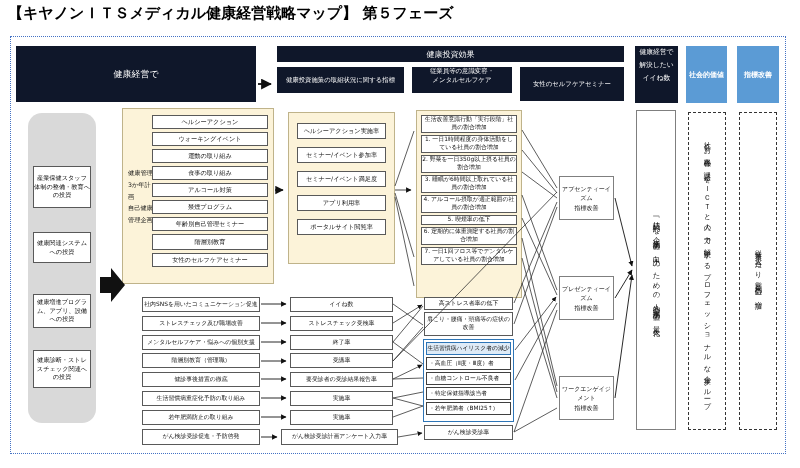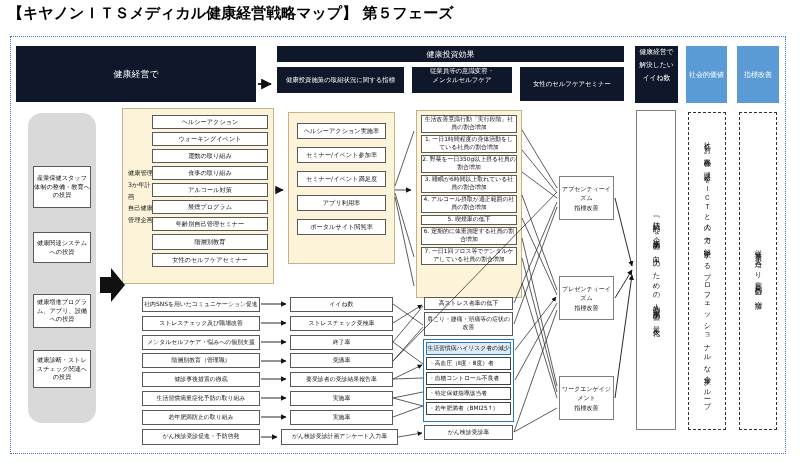--- a/index.html
+++ b/index.html
@@ -2,21 +2,21 @@
 <html><head>
 <meta charset="utf-8">
 <style>
   *{box-sizing:border-box;margin:0;padding:0}
   html,body{width:800px;height:468px;background:#fff;overflow:hidden}
   body{position:relative;font-family:"DejaVu Sans","Liberation Sans",sans-serif;color:#111}
   .abs{position:absolute}
   .titlebar{position:absolute;left:8px;top:4px;width:784px;font-size:15px;font-weight:bold;color:#000;white-space:nowrap}
   .outer{position:absolute;left:10px;top:36px;width:776px;height:418px;border:1.5px dotted #4472C4}
   .navy{background:#0f172a;color:#fff;font-weight:normal;display:flex;align-items:center;justify-content:center;text-align:center}
-  .lblue{background:#5B9BD5;color:#fff;font-weight:normal;display:flex;align-items:center;justify-content:center;text-align:center}
+  .lblue{background:#5B9BD5;color:#fff;font-weight:bold;display:flex;align-items:center;justify-content:center;text-align:center}
   .wbox{background:#fff;border:1px solid #595959;display:flex;align-items:center;justify-content:center;text-align:center;line-height:1.35}
   .beige{background:#FCF3D9;border:1px solid #BFB38A}
   .gray{background:#D9D9D9;border-radius:14px}
   .col{display:flex;flex-direction:column}
   .vtext{writing-mode:vertical-rl;text-orientation:mixed;letter-spacing:2px;line-height:1.1;margin:auto}
   .goalbox{background:#fff;border:1px solid #7f7f7f;display:flex;flex-direction:column;align-items:center;justify-content:center;text-align:center;font-size:6px;line-height:1.6}
   .riskgrp{background:#fff;border:1.2px solid #2E75B6;padding:2px;display:flex;flex-direction:column;gap:2px}
   .riskhdr{background:#DEEBF7;border:1px solid #2E75B6;font-size:5.8px;display:flex;align-items:center;justify-content:center;text-align:center;height:13px}
   .riskitem{background:#fff;border:1px solid #404040;font-size:5.8px;display:flex;align-items:center;height:13px;padding-left:2px;text-align:left}
   .dashed{background:#fff;border:1.2px dashed #333;display:flex}

